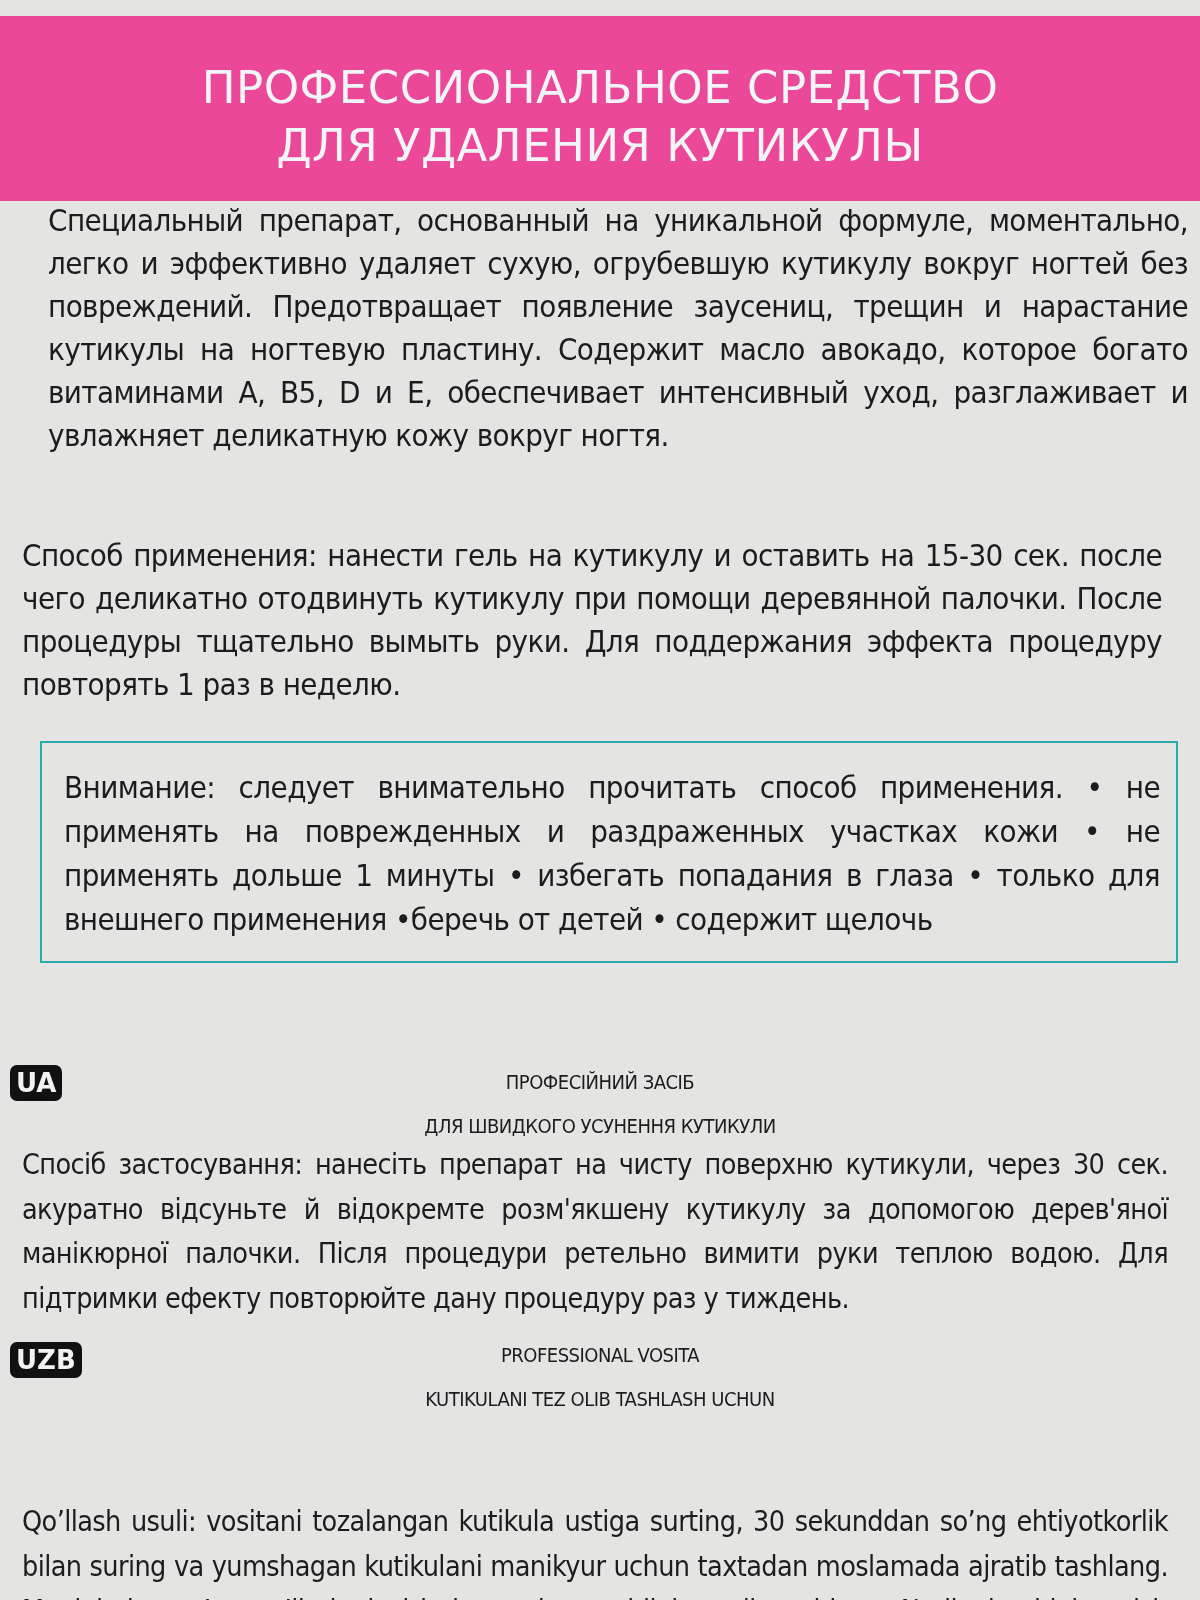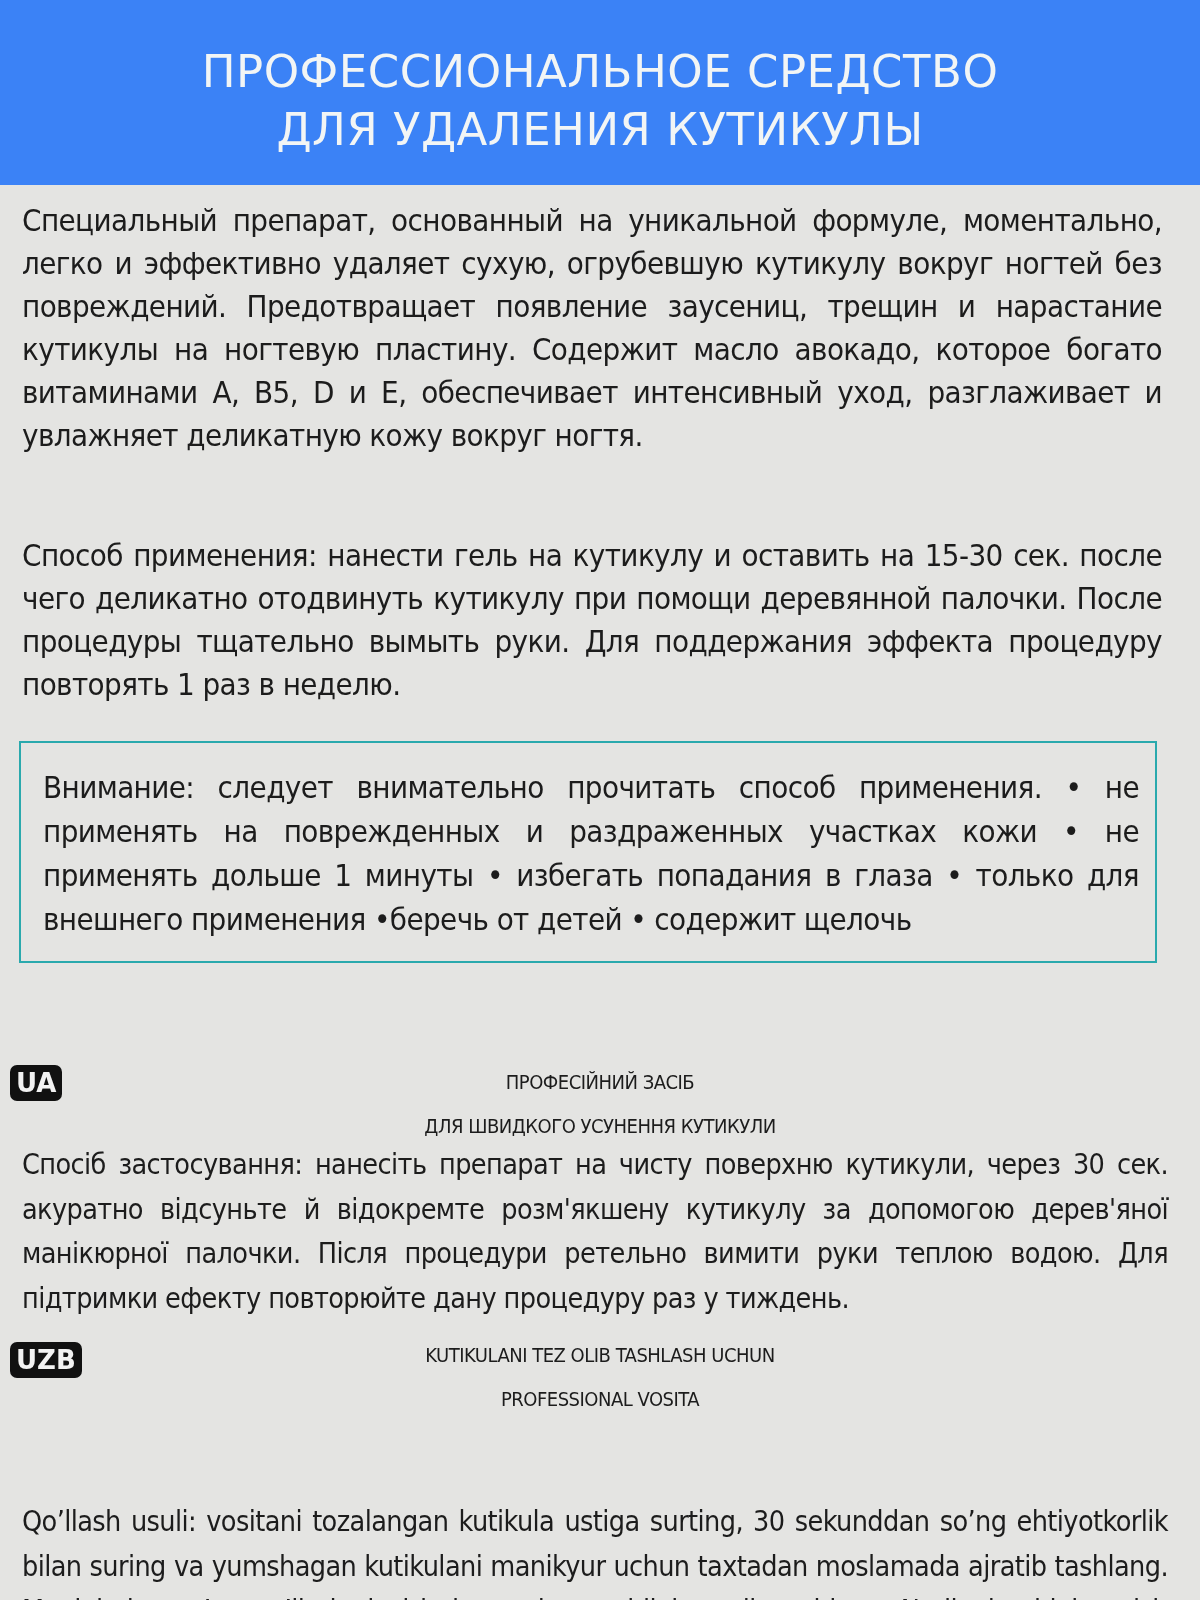--- a/index.html
+++ b/index.html
@@ -4,41 +4,41 @@
 <style>
   html, body { margin: 0; padding: 0; }
   body {
     width: 1200px; height: 1600px; overflow: hidden;
     background: #e4e4e2;
     font-family: "DejaVu Sans", sans-serif;
     color: #1c1c1c;
     position: relative;
   }
   .header {
-    position: absolute; left: 0; top: 0; width: 1200px; height: 185px;
-    background: #3b82f6;
+    position: absolute; left: 0; top: 16px; width: 1200px; height: 185px;
+    background: #ec4899;
     display: flex; flex-direction: column; align-items: center; justify-content: center;
   }
   .header-line {
     color: #f2f5f5; font-size: 45px; line-height: 58px; letter-spacing: 0.5px;
     font-family: "DejaVu Sans", sans-serif; font-weight: normal;
     transform: translateY(8px);
   }
   .para {
     position: absolute; left: 22px; width: 1140px;
     font-size: 31px; line-height: 43px;
     text-align: justify; text-align-last: left;
     font-family: "DejaVu Sans Condensed", "DejaVu Sans", sans-serif;
     letter-spacing: -0.6px;
   }
-  .p1 { top: 199px; }
+  .p1 { top: 199px; margin-left: 26px; }
   .p2 { top: 534px; }
   .bold { font-weight: normal; }
   .warn {
-    position: absolute; left: 19px; top: 741px; width: 1138px; height: 222px;
+    position: absolute; left: 40px; top: 741px; width: 1138px; height: 222px;
     border: 2px solid #2aa9ad; box-sizing: border-box; padding-left: 12px;
   }
   .warn-text {
     position: absolute; left: 22px; top: 22px; width: 1096px;
     font-size: 31px; line-height: 44px;
     text-align: justify; text-align-last: left;
     font-family: "DejaVu Sans Condensed", "DejaVu Sans", sans-serif;
     letter-spacing: -0.6px;
   }
   .lang-badge {
@@ -90,16 +90,16 @@
 
 <div class="lang-badge badge-ua">UA</div>
 <div class="sec-title t-ua">
   <span class="line">ПРОФЕСІЙНИЙ ЗАСІБ</span>
   <span class="line">ДЛЯ ШВИДКОГО УСУНЕННЯ КУТИКУЛИ</span>
 </div>
 <div class="sec-body b-ua">Спосіб застосування: нанесіть препарат на чисту поверхню кутикули, через 30 сек. акуратно відсуньте й відокремте розм'якшену кутикулу за допомогою дерев'яної манікюрної палочки. Після процедури ретельно вимити руки теплою водою. Для підтримки ефекту повторюйте дану процедуру раз у тиждень.</div>
 
 <div class="lang-badge badge-uzb">UZB</div>
 <div class="sec-title t-uzb">
+  <span class="line">PROFESSIONAL VOSITA</span>
   <span class="line">KUTIKULANI TEZ OLIB TASHLASH UCHUN</span>
-  <span class="line">PROFESSIONAL VOSITA</span>
 </div>
 <div class="sec-body b-uzb">Qo’llash usuli: vositani tozalangan kutikula ustiga surting, 30 sekunddan so’ng ehtiyotkorlik bilan suring va yumshagan kutikulani manikyur uchun taxtadan moslamada ajratib tashlang. Muolajadan so’ng qo’llaringizni issiq suvda yaxshilab yuvib tashlang. Natijani ushlab turish uchun muolajani haftada bir marotaba takrorlab</div>
 
 </body></html>

